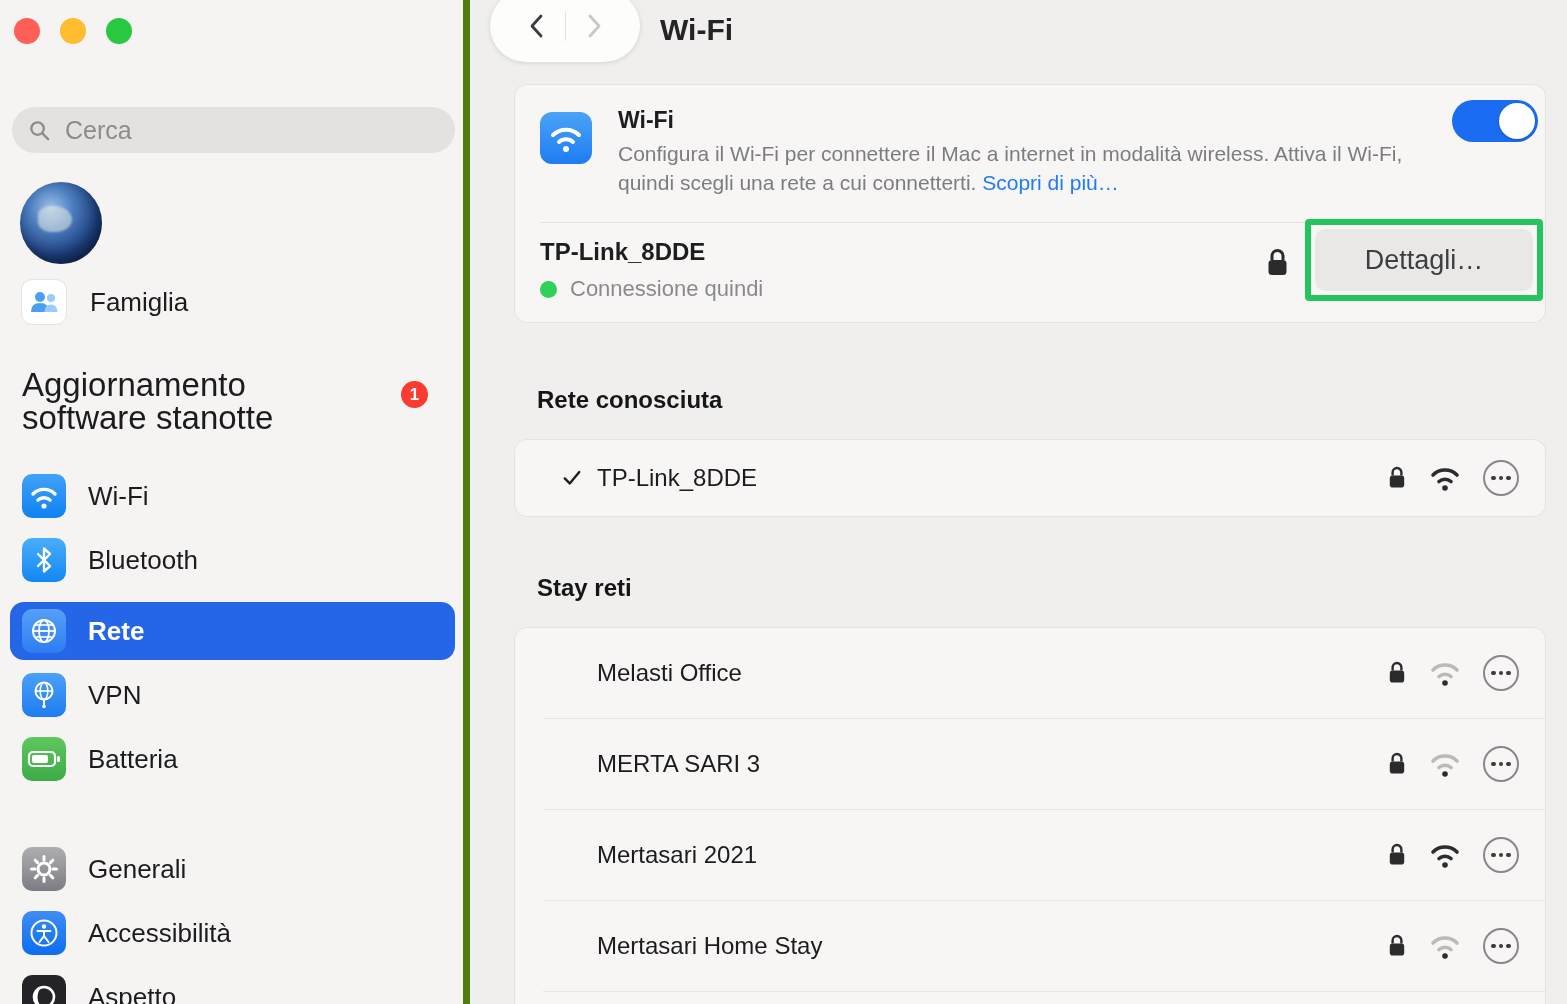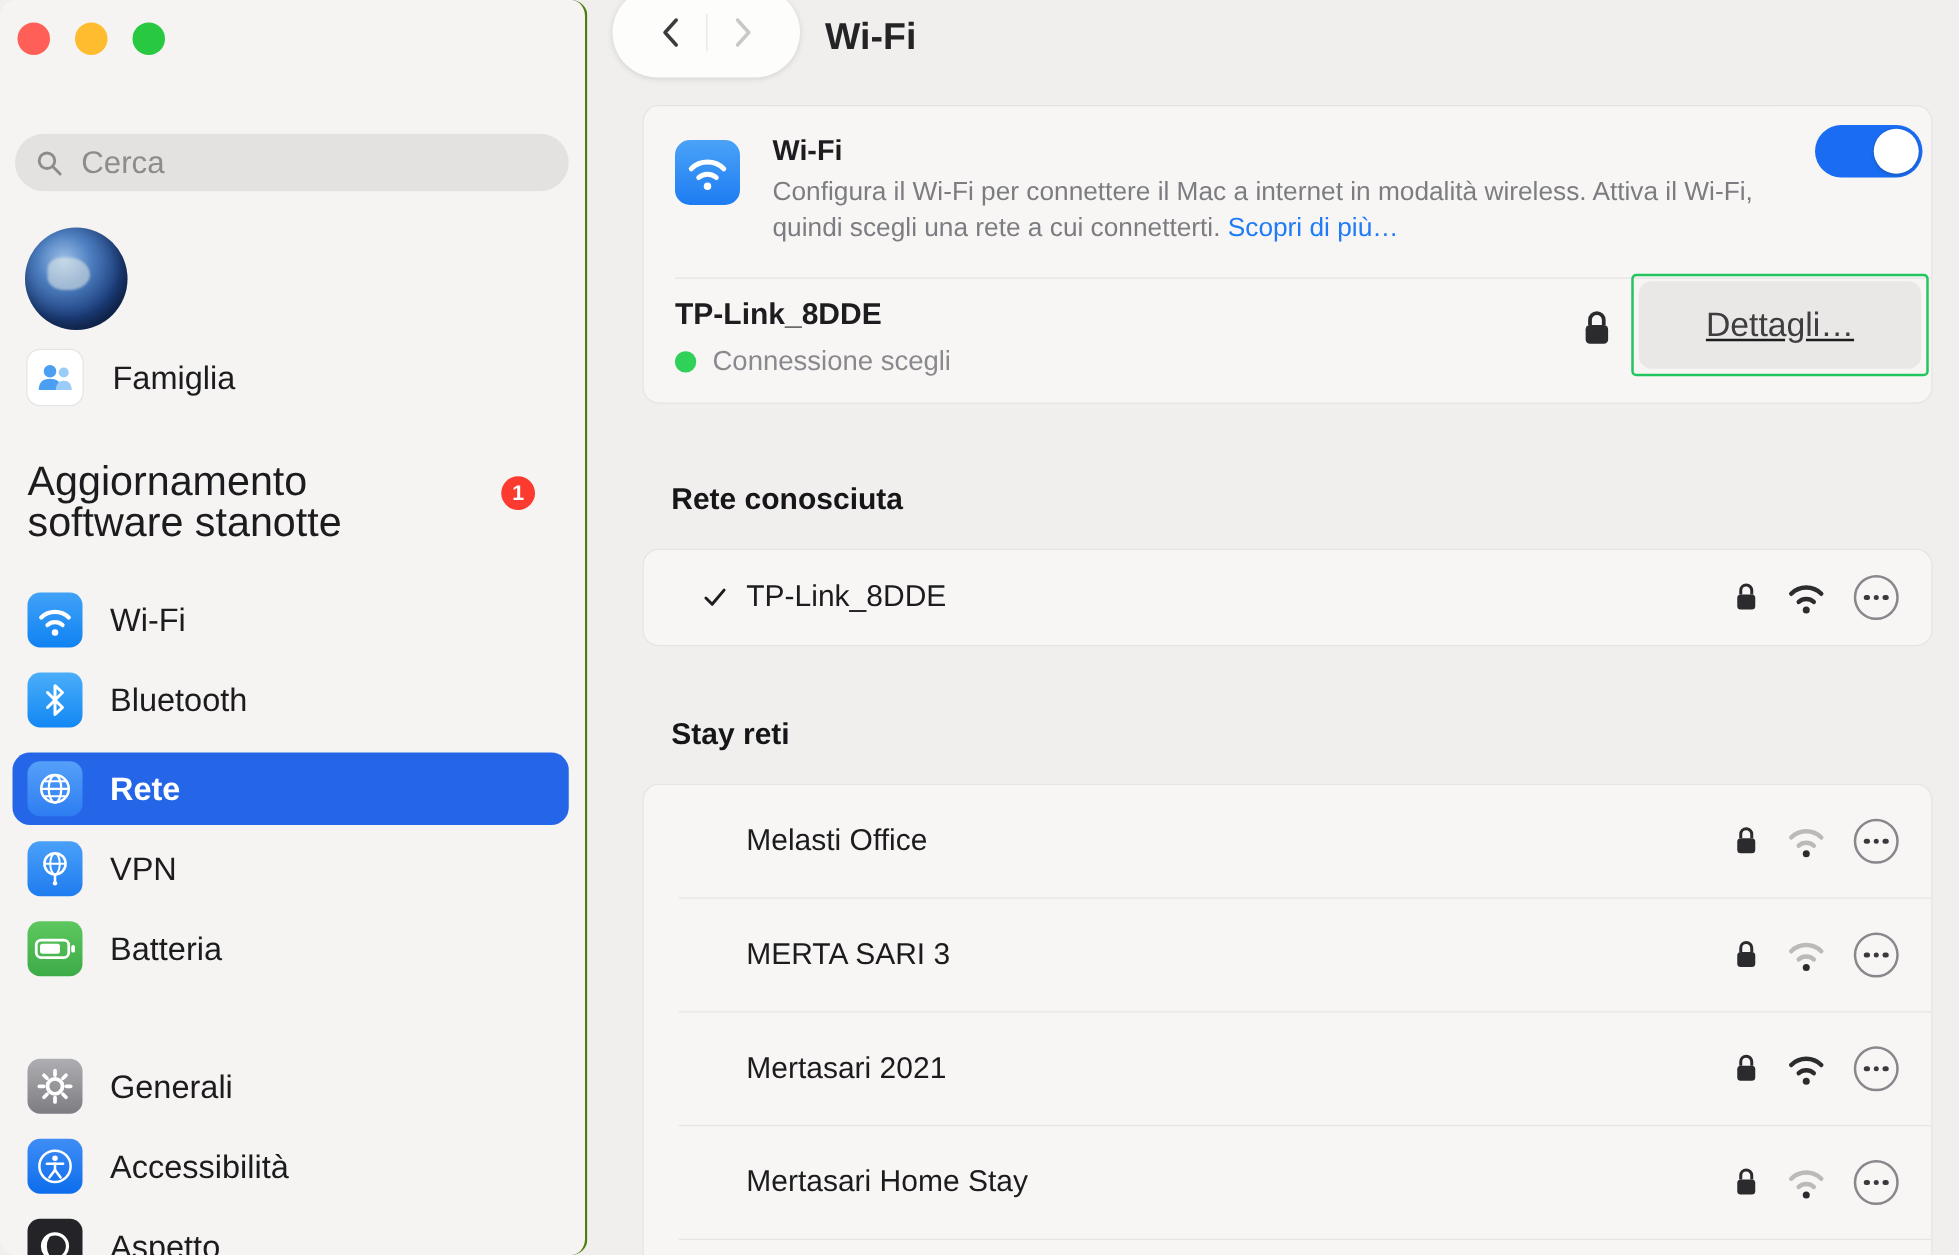--- a/index.html
+++ b/index.html
@@ -3,21 +3,21 @@
 <meta charset="utf-8">
 <style>
   * { margin:0; padding:0; box-sizing:border-box; }
   html,body { width:1567px; height:1004px; overflow:hidden; }
   body {
     font-family:"Liberation Sans","DejaVu Sans",sans-serif;
     background:#f0efed; color:#1d1d1f; position:relative;
   }
   
   .sidebar { position:absolute; left:0; top:0; width:470px; height:1004px;
-    background:#f5f4f2; border-right:2px solid #4d7c0f;border-radius:13px; }
+    background:#f5f4f2; border-right:7px solid #4d7c0f; }
   .traffic { position:absolute; top:18px; left:14px; display:flex; gap:20px; }
   .tl { width:26px; height:26px; border-radius:50%; }
   .tl.red{ background:#ff5f57; } .tl.yellow{ background:#febc2e; } .tl.green{ background:#28c840; }
   .search { position:absolute; top:107px; left:12px; width:443px; height:46px;
     background:#e3e2e0; border-radius:23px; display:flex; align-items:center; padding:0 16px; }
   .search input { border:none; outline:none; background:transparent; font-size:25px;
     color:#6e6d6a; margin-left:14px; width:340px; font-family:inherit; }
   .search input::placeholder { color:#8d8c89; opacity:1; }
   .avatar { position:absolute; top:182px; left:20px; width:82px; height:82px; border-radius:50%;
     background:radial-gradient(circle at 38% 32%, #9dc2e8 0%, #4e7fc0 28%, #1d3f7e 62%, #0a1c42 100%);
@@ -72,21 +72,21 @@
     background:#1a6df2; border-radius:21px; cursor:pointer; }
   .toggle .knob { position:absolute; right:3px; top:3px; width:36px; height:36px;
     background:#fff; border-radius:50%; box-shadow:0 1px 3px rgba(0,0,0,.25); }
   .wc-divider { position:absolute; left:25px; right:0; top:137px; height:1px; background:#e4e3e1; }
   .conn-name { position:absolute; left:25px; top:153px; font-size:24px; font-weight:bold; }
   .conn-status { position:absolute; left:25px; top:191px; display:flex; align-items:center; gap:13px; }
   .status-dot { width:17px; height:17px; border-radius:50%; background:#30d158; }
   .status-text { font-size:22px; color:#8a8a8e; }
   .conn-lock { position:absolute; left:750px; top:162px; }
   .annotation-box { position:absolute; left:790px; top:134px; width:238px; height:82px;
-    border:2px solid #22c55e; border-radius:4px; display:flex;text-decoration:underline; }
+    border:6px solid #22c55e; border-radius:4px; display:flex; }
   .details-btn { flex:1; margin:4px; background:#e9e8e6; border:none; border-radius:10px;
     font-size:27px; color:#3e3e40; font-family:inherit; cursor:pointer; }
   .section-heading { position:absolute; left:66px; font-size:24px; font-weight:bold; color:#161618; }
   .h-known { top:386px; } .h-other { top:574px; }
   .known-card { top:440px; height:76px; }
   .other-card { top:628px; height:392px; border-bottom-left-radius:0; border-bottom-right-radius:0; }
   .net-row { display:flex; align-items:center; height:76px; padding:0 26px 0 47px; cursor:default; }
   .other-card .net-row { height:90px; padding-left:82px; }
   .net-row .check { width:20px; margin-right:15px; display:flex; }
   .net-name { font-size:24px; color:#1c1c1e; }
@@ -262,21 +262,21 @@
     <div class="wc-title">Wi-Fi</div>
     <div class="wc-desc"><span>Configura il Wi-Fi per connettere il Mac a internet in modalità wireless. Attiva il Wi-Fi, quindi scegli una rete a cui connetterti. </span><span class="link">Scopri di più…</span></div>
     <div class="toggle">
         <div class="knob"></div>
       </div>
     <div class="wc-divider"></div>
 
     <div class="conn-name">TP-Link_8DDE</div>
     <div class="conn-status">
       <div class="status-dot"></div>
-      <div class="status-text">Connessione scegli</div>
+      <div class="status-text">Connessione quindi</div>
     </div>
     <div class="conn-lock">
       <svg width="25" height="32" viewBox="0 0 25 32">
         <path d="M7 13 V9 a5.5 5.5 0 0 1 11 0 V13" fill="none" stroke="#2b2b2d" stroke-width="3"></path>
         <rect x="3.5" y="13" width="18" height="15" rx="3.5" fill="#2b2b2d"></rect>
       </svg>
     </div>
     <div class="annotation-box">
       <button class="details-btn">Dettagli…</button>
     </div>

